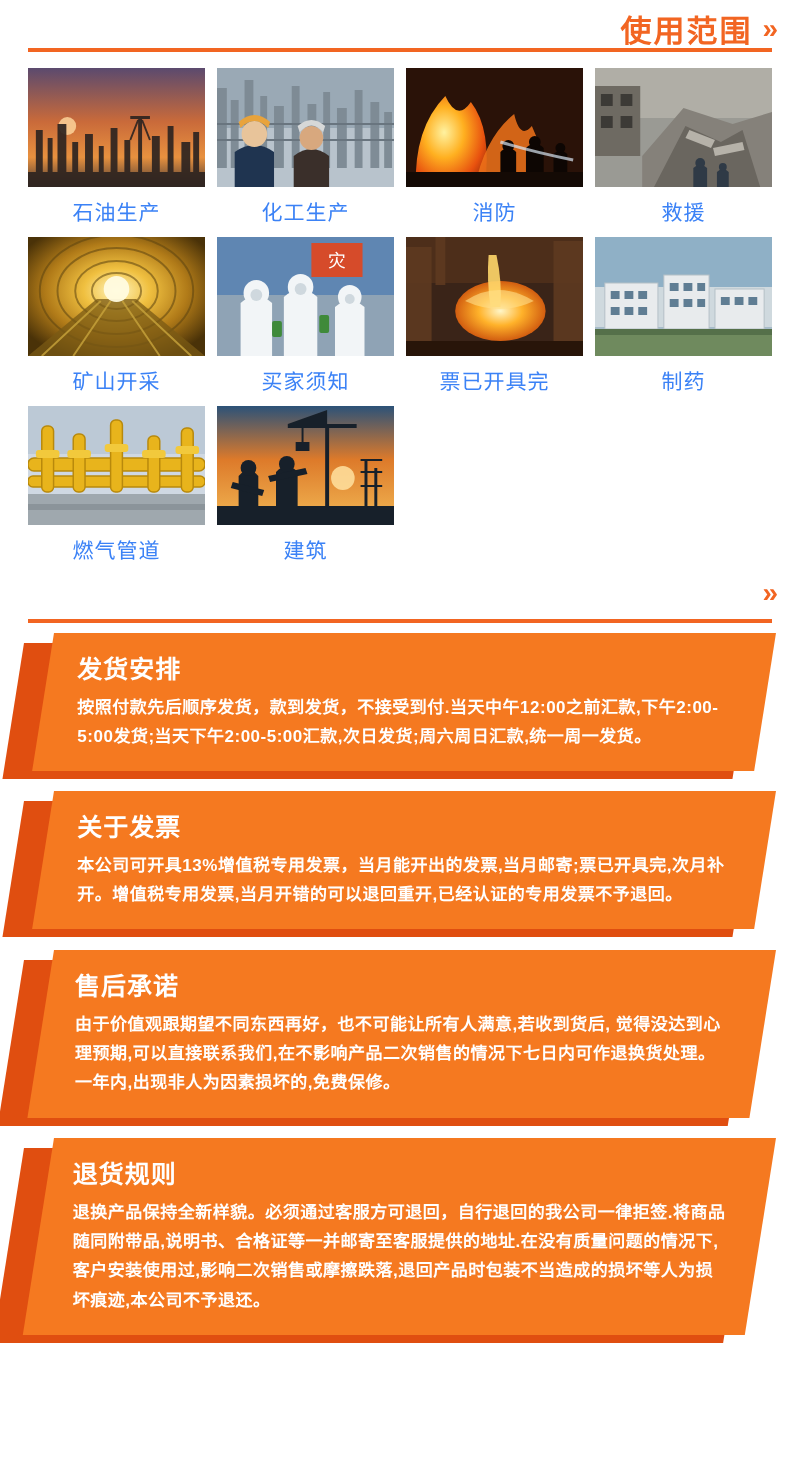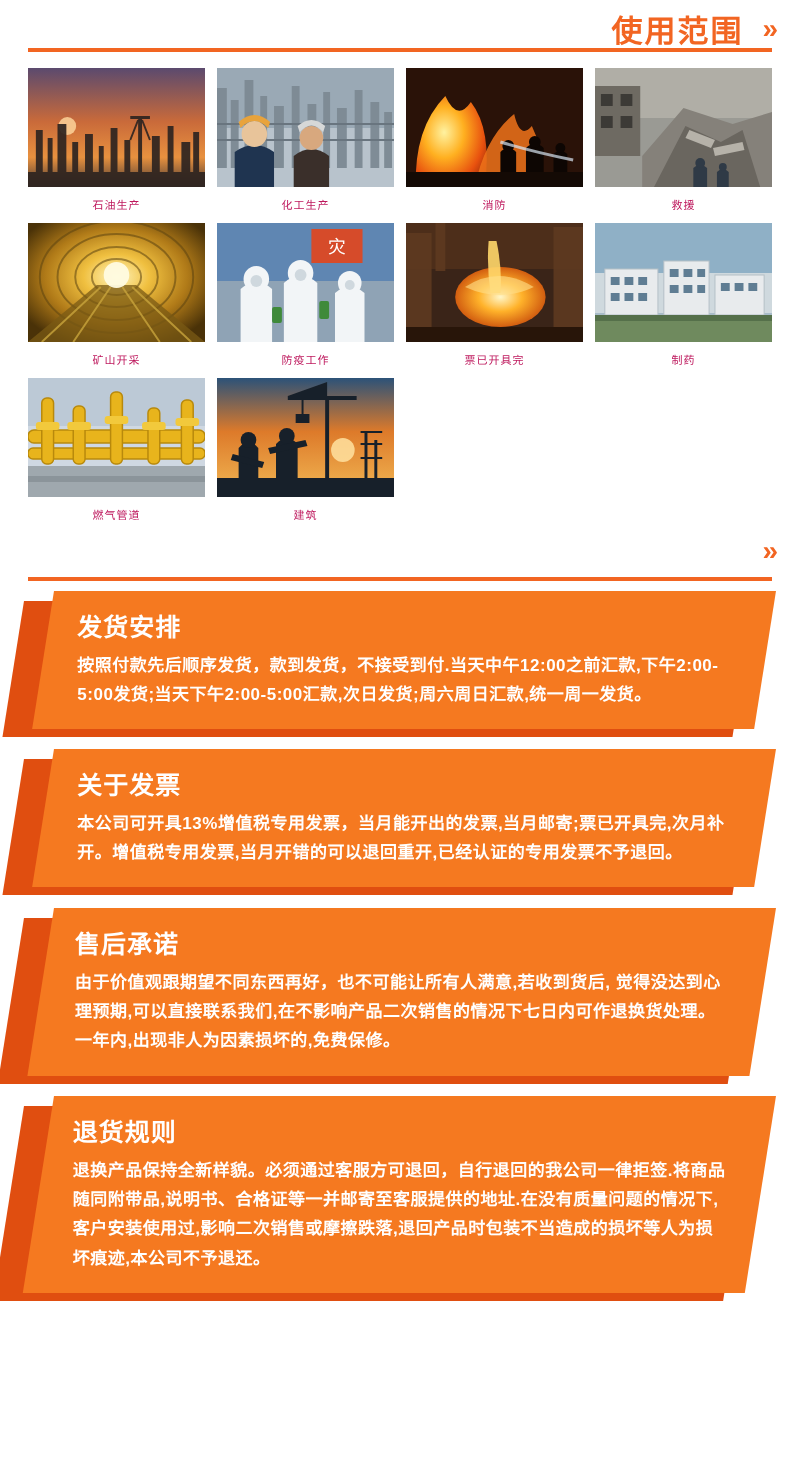--- a/index.html
+++ b/index.html
@@ -24,21 +24,21 @@
   .section-head .title {
     position: absolute;
     right: 28px;
     top: 6px;
     font-size: 31px;
     font-weight: bold;
     color: #F26522;
     letter-spacing: 2px;
     display: flex;
     align-items: center;
-    gap: 13px;
+    gap: 4px;
   }
   .section-head .chev {
     color: #F26522;
     font-size: 28px;
     font-weight: bold;
     letter-spacing: -6px;
     padding-left: 6px;
   }
   .rule-bar {
     position: absolute;
@@ -64,22 +64,22 @@
   }
   .thumb {
     width: 100%;
     height: 119px;
     overflow: hidden;
     position: relative;
     background: #555;
   }
   .thumb svg { display: block; width: 100%; height: 100%; }
   .caption {
-    font-size: 11px;
-    color: #be185d;
+    font-size: 21px;
+    color: #3b82f6;
     padding: 9px 0 7px 0;
     text-align: left;
     letter-spacing: 1px;
   }
 
   
   .notices {
     padding: 4px 24px 16px 24px;
   }
   .notice {
@@ -319,21 +319,21 @@
           <circle cx="40" cy="58" r="6"></circle>
             <circle cx="85" cy="52" r="6"></circle>
             <circle cx="135" cy="62" r="5"></circle>
         </g>
         <g fill="#3f8a3a">
           <rect x="56" y="84" width="10" height="16" rx="2"></rect>
           <rect x="104" y="78" width="10" height="18" rx="2"></rect>
         </g>
       </svg>
     </div>
-    <div class="caption">防疫工作</div>
+    <div class="caption">买家须知</div>
   </div>
 
   <div class="usage-cell">
     <div class="thumb">
       <svg viewBox="0 0 180 119" preserveAspectRatio="none">
         <rect width="180" height="119" fill="#3a2418"></rect>
         <rect x="0" y="0" width="180" height="46" fill="#4d2e1a"></rect>
         <g fill="#5e3a20" opacity="0.9">
           <rect x="0" y="10" width="26" height="109"></rect>
           <rect x="150" y="4" width="30" height="115"></rect>

